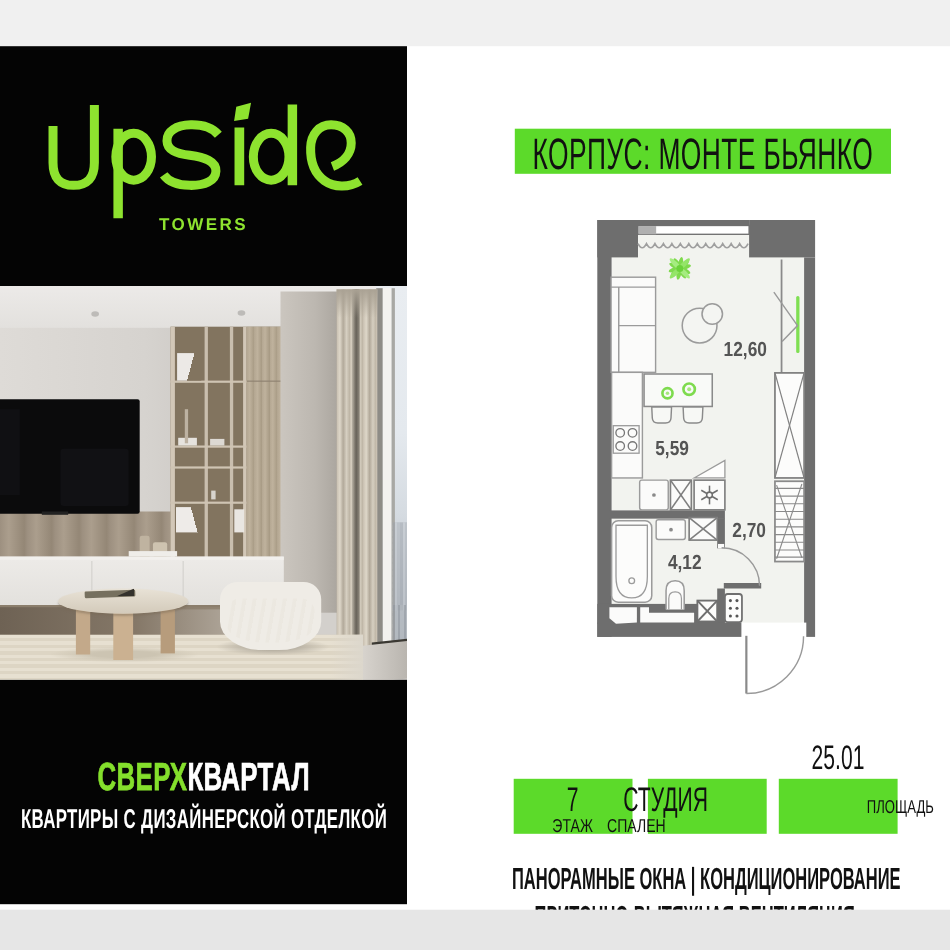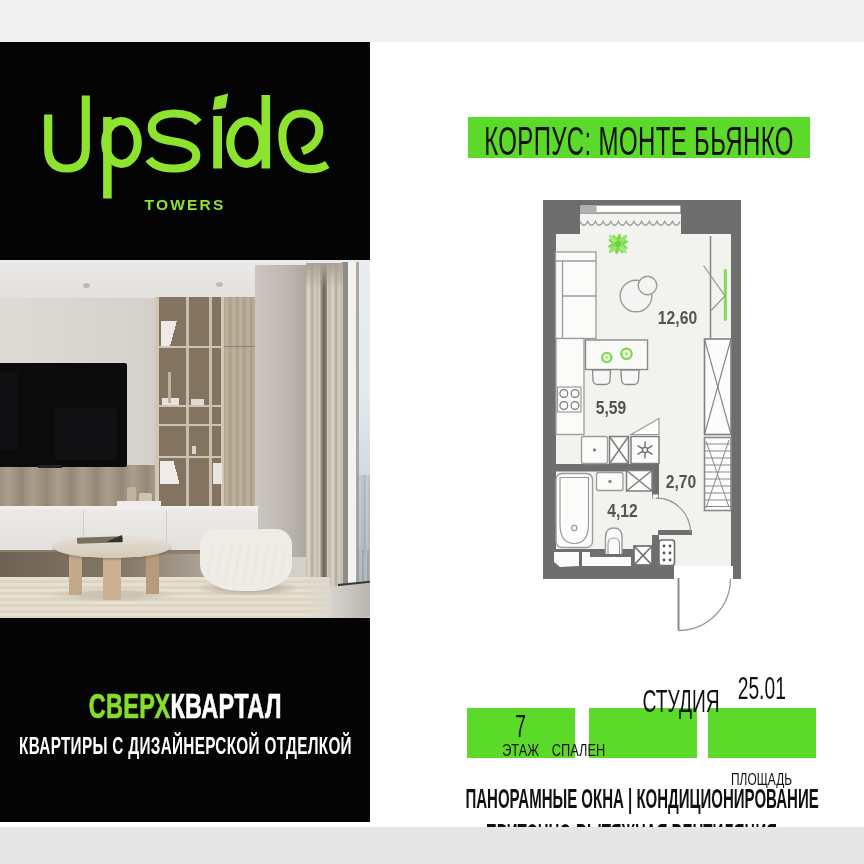--- a/index.html
+++ b/index.html
@@ -50,32 +50,32 @@
 
 <div class="abs" style="left:467px;top:708px;width:108px;height:50px;background:#5cda2a;"></div>
 <div class="abs" style="left:421px;top:709px;width:200px;text-align:center;z-index:2;">
   <span class="cond" style="transform:scaleX(0.62);font-size:31px;color:#111;">7</span>
 </div>
 <div class="abs" style="left:421px;top:741px;width:200px;text-align:center;z-index:2;">
   <span class="cond" style="transform:scaleX(0.75);font-size:17px;color:#111;">ЭТАЖ</span>
 </div>
 
 <div class="abs" style="left:589px;top:708px;width:108px;height:50px;background:#5cda2a;"></div>
-<div class="abs" style="left:543px;top:684px;width:200px;text-align:right;z-index:2;">
+<div class="abs" style="left:543px;top:709px;width:200px;text-align:left;z-index:2;">
   <span class="cond" style="transform:scaleX(0.62);font-size:31px;color:#111;">СТУДИЯ</span>
 </div>
 <div class="abs" style="left:543px;top:741px;width:200px;z-index:2;">
   <span class="cond" style="transform:scaleX(0.75);font-size:17px;color:#111;">СПАЛЕН</span>
 </div>
 
 <div class="abs" style="left:708px;top:708px;width:108px;height:50px;background:#5cda2a;"></div>
 <div class="abs" style="left:662px;top:671px;width:200px;text-align:center;z-index:2;">
   <span class="cond" style="transform:scaleX(0.62);font-size:31px;color:#111;">25.01</span>
 </div>
-<div class="abs" style="left:662px;top:770px;width:200px;text-align:center;z-index:2;">
+<div class="abs" style="left:662px;top:724px;width:200px;text-align:right;z-index:2;">
   <span class="cond" style="transform:scaleX(0.70);font-size:17px;color:#111;">ПЛОЩАДЬ</span>
 </div>
 
 <div class="abs" style="left:292px;top:783px;width:700px;text-align:center;z-index:2;">
   <span class="cond" style="transform:scaleX(0.54);font-size:27.8px;font-weight:bold;color:#111;">ПАНОРАМНЫЕ ОКНА | КОНДИЦИОНИРОВАНИЕ</span>
 </div>
 
 <div class="abs" style="left:332px;top:818px;width:600px;text-align:center;z-index:2;">
   <span class="cond" style="transform:scaleX(0.54);font-size:27.8px;font-weight:bold;color:#111;">ПРИТОЧНО-ВЫТЯЖНАЯ ВЕНТИЛЯЦИЯ</span>
 </div>

